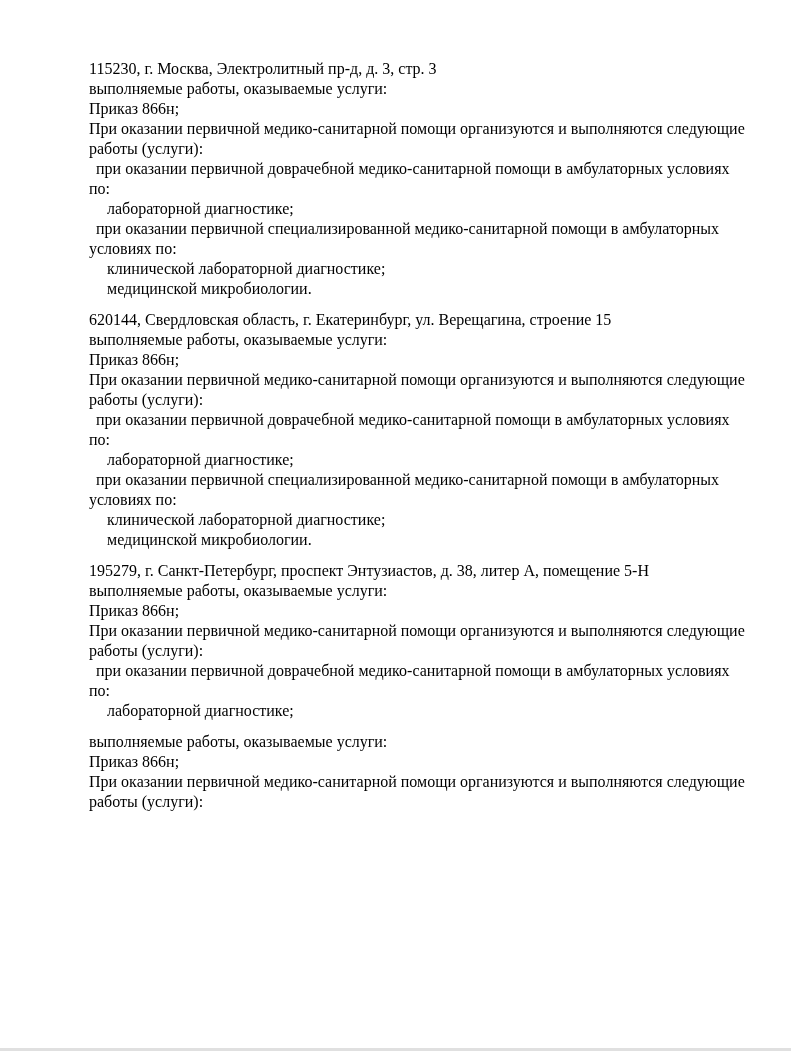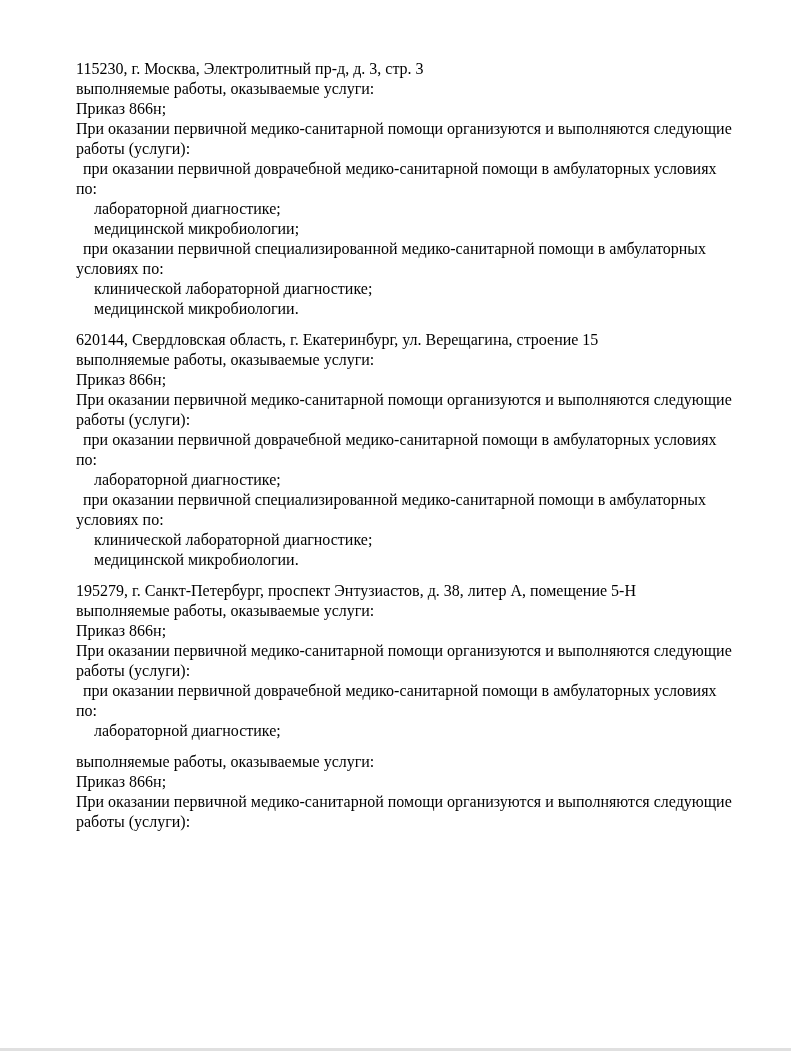--- a/index.html
+++ b/index.html
@@ -12,21 +12,21 @@
     background: #ffffff;
     color: #000000;
     font-family: "Liberation Serif", serif;
     font-size: 16px;
     position: relative;
     overflow: hidden;
   }
   .document {
     position: absolute;
     top: 59px;
-    left: 76px;
+    left: 89px;
     right: 40px;
   }
   .block {
     margin-bottom: 11px;
   }
   .line {
     line-height: 20px;
     white-space: pre;
   }
   .indent-0 { padding-left: 0; }
@@ -47,21 +47,20 @@
 <div class="document">
     <div class="block">
       <div class="line indent-0">115230, г. Москва, Электролитный пр-д, д. 3, стр. 3</div>
       <div class="line indent-0">выполняемые работы, оказываемые услуги:</div>
       <div class="line indent-0">Приказ 866н;</div>
       <div class="line indent-0">При оказании первичной медико-санитарной помощи организуются и выполняются следующие</div>
       <div class="line indent-0">работы (услуги):</div>
       <div class="line indent-1">при оказании первичной доврачебной медико-санитарной помощи в амбулаторных условиях</div>
       <div class="line indent-0">по:</div>
       <div class="line indent-2">лабораторной диагностике;</div>
-      <div class="line indent-2">медицинской микробиологии;</div>
       <div class="line indent-1">при оказании первичной специализированной медико-санитарной помощи в амбулаторных</div>
       <div class="line indent-0">условиях по:</div>
       <div class="line indent-2">клинической лабораторной диагностике;</div>
       <div class="line indent-2">медицинской микробиологии.</div>
     </div>
     <div class="block">
       <div class="line indent-0">620144, Свердловская область, г. Екатеринбург, ул. Верещагина, строение 15</div>
       <div class="line indent-0">выполняемые работы, оказываемые услуги:</div>
       <div class="line indent-0">Приказ 866н;</div>
       <div class="line indent-0">При оказании первичной медико-санитарной помощи организуются и выполняются следующие</div>

